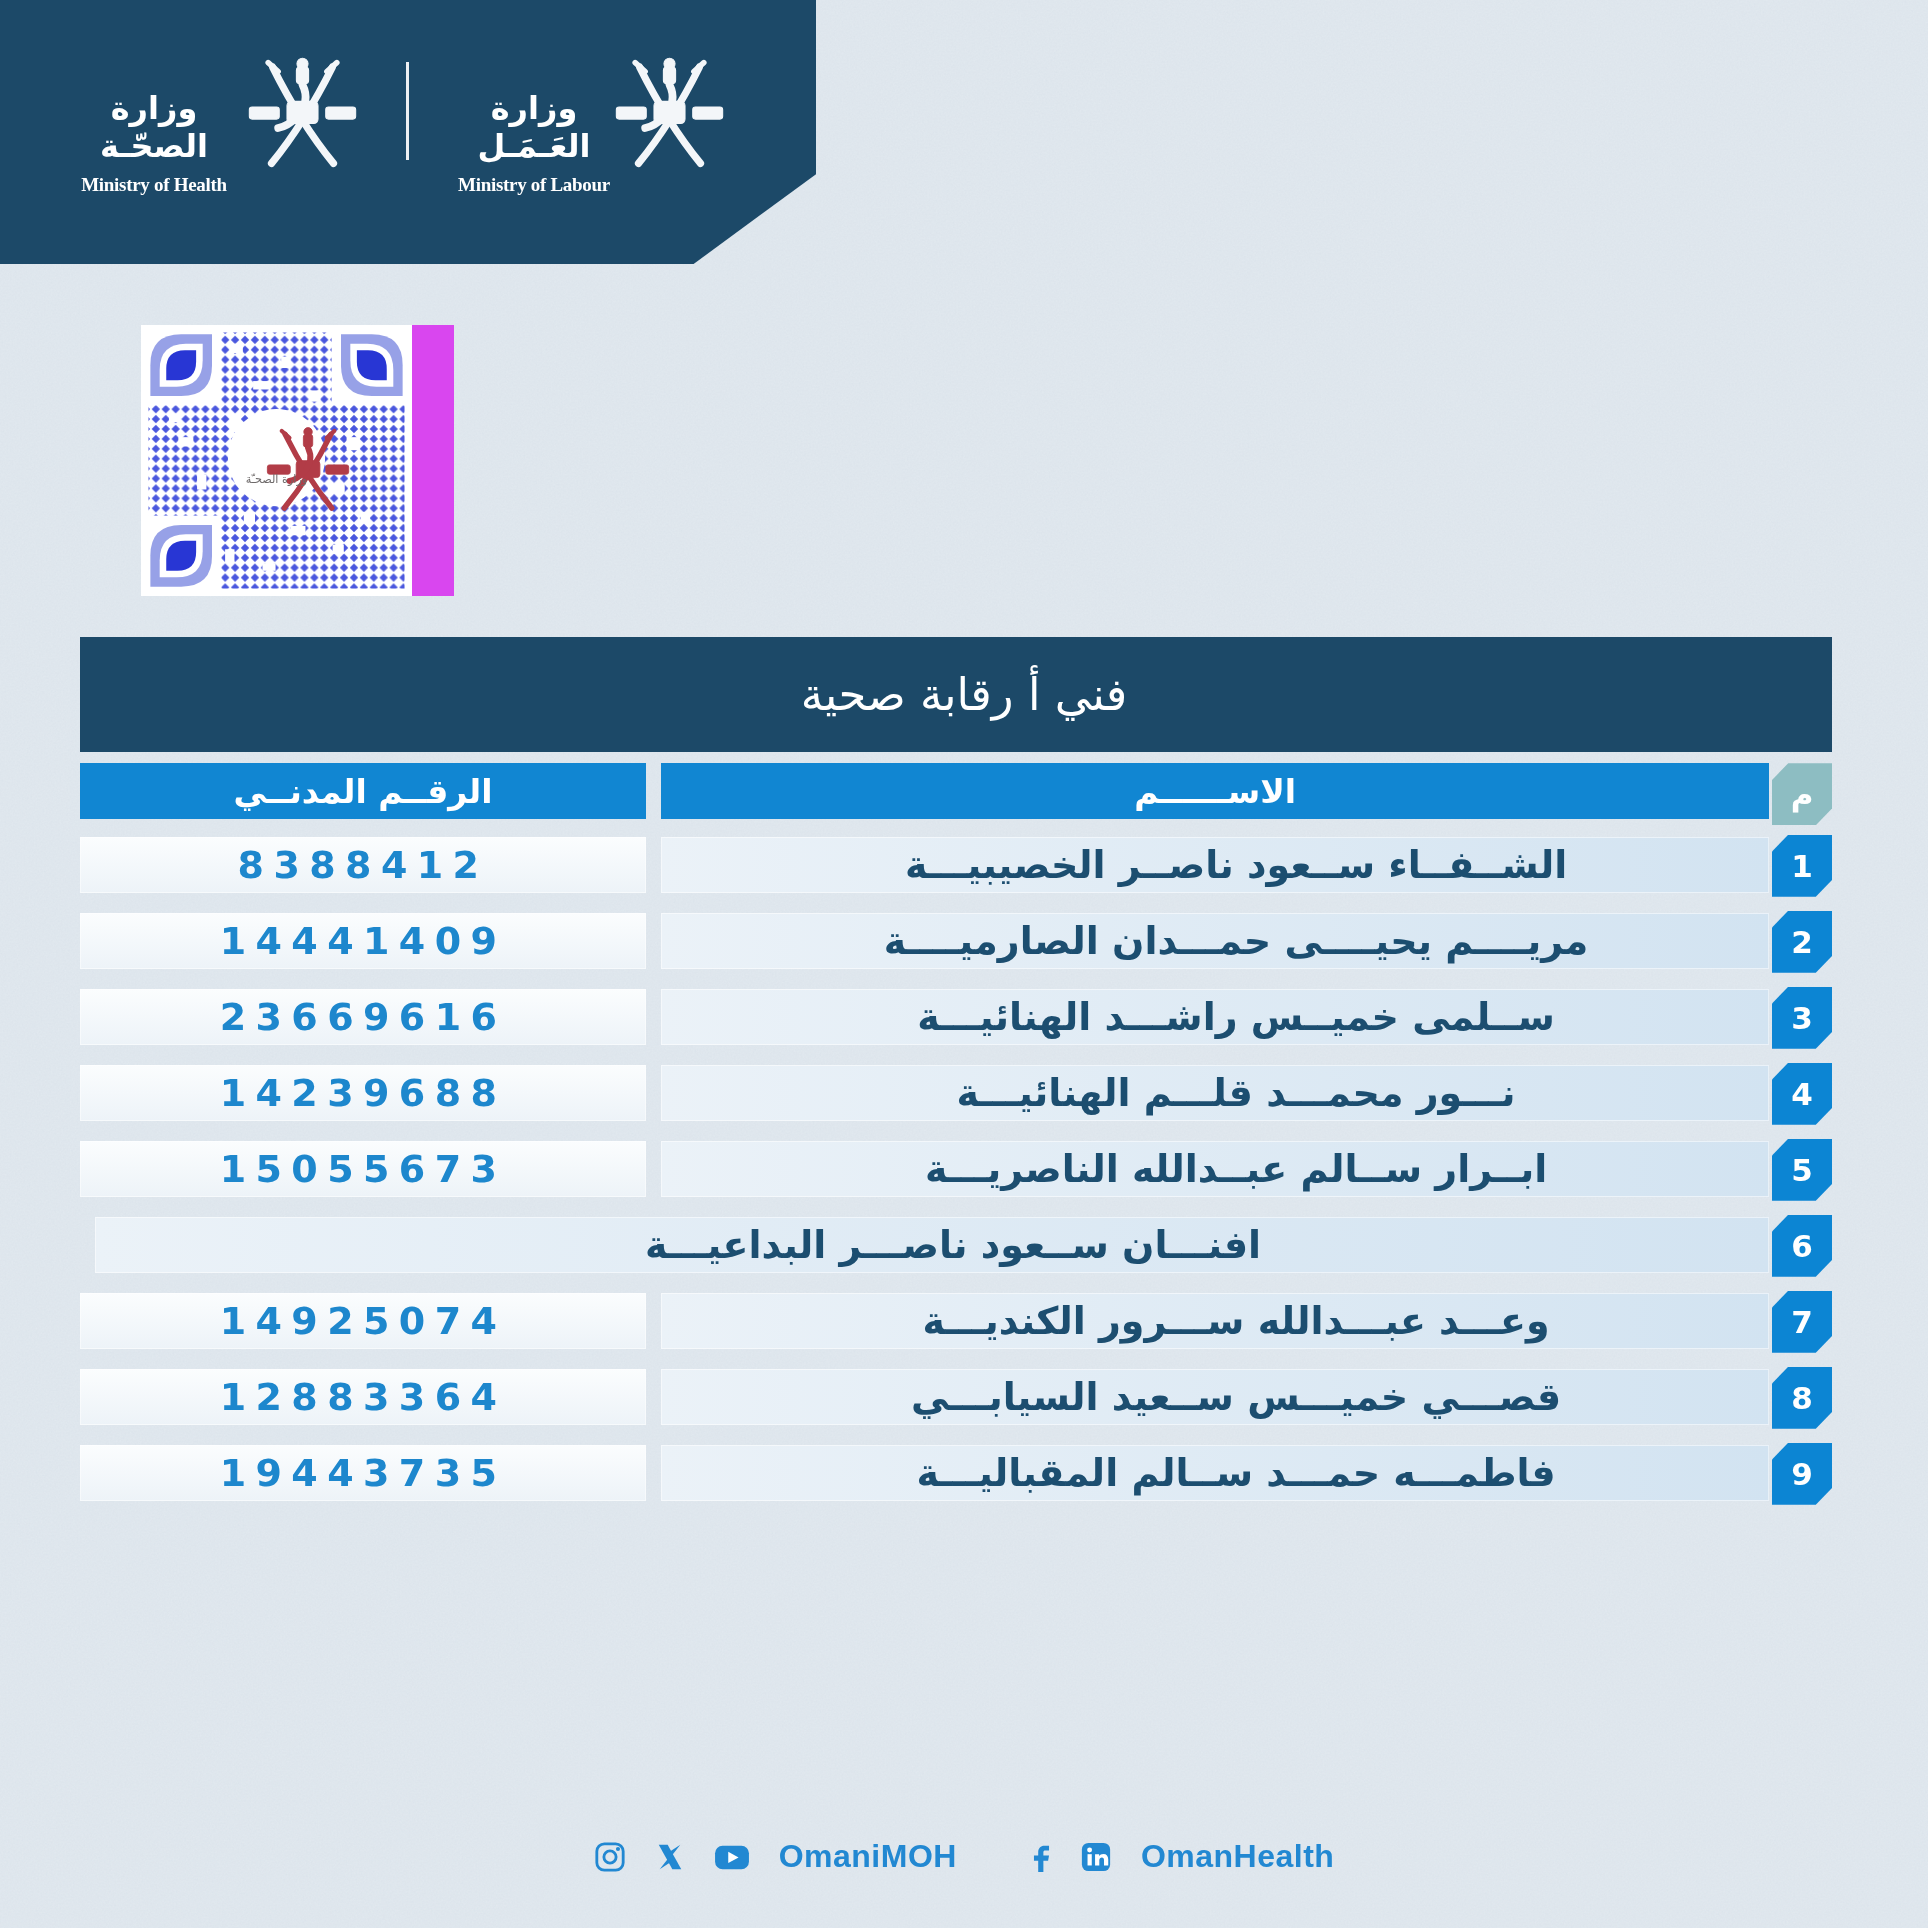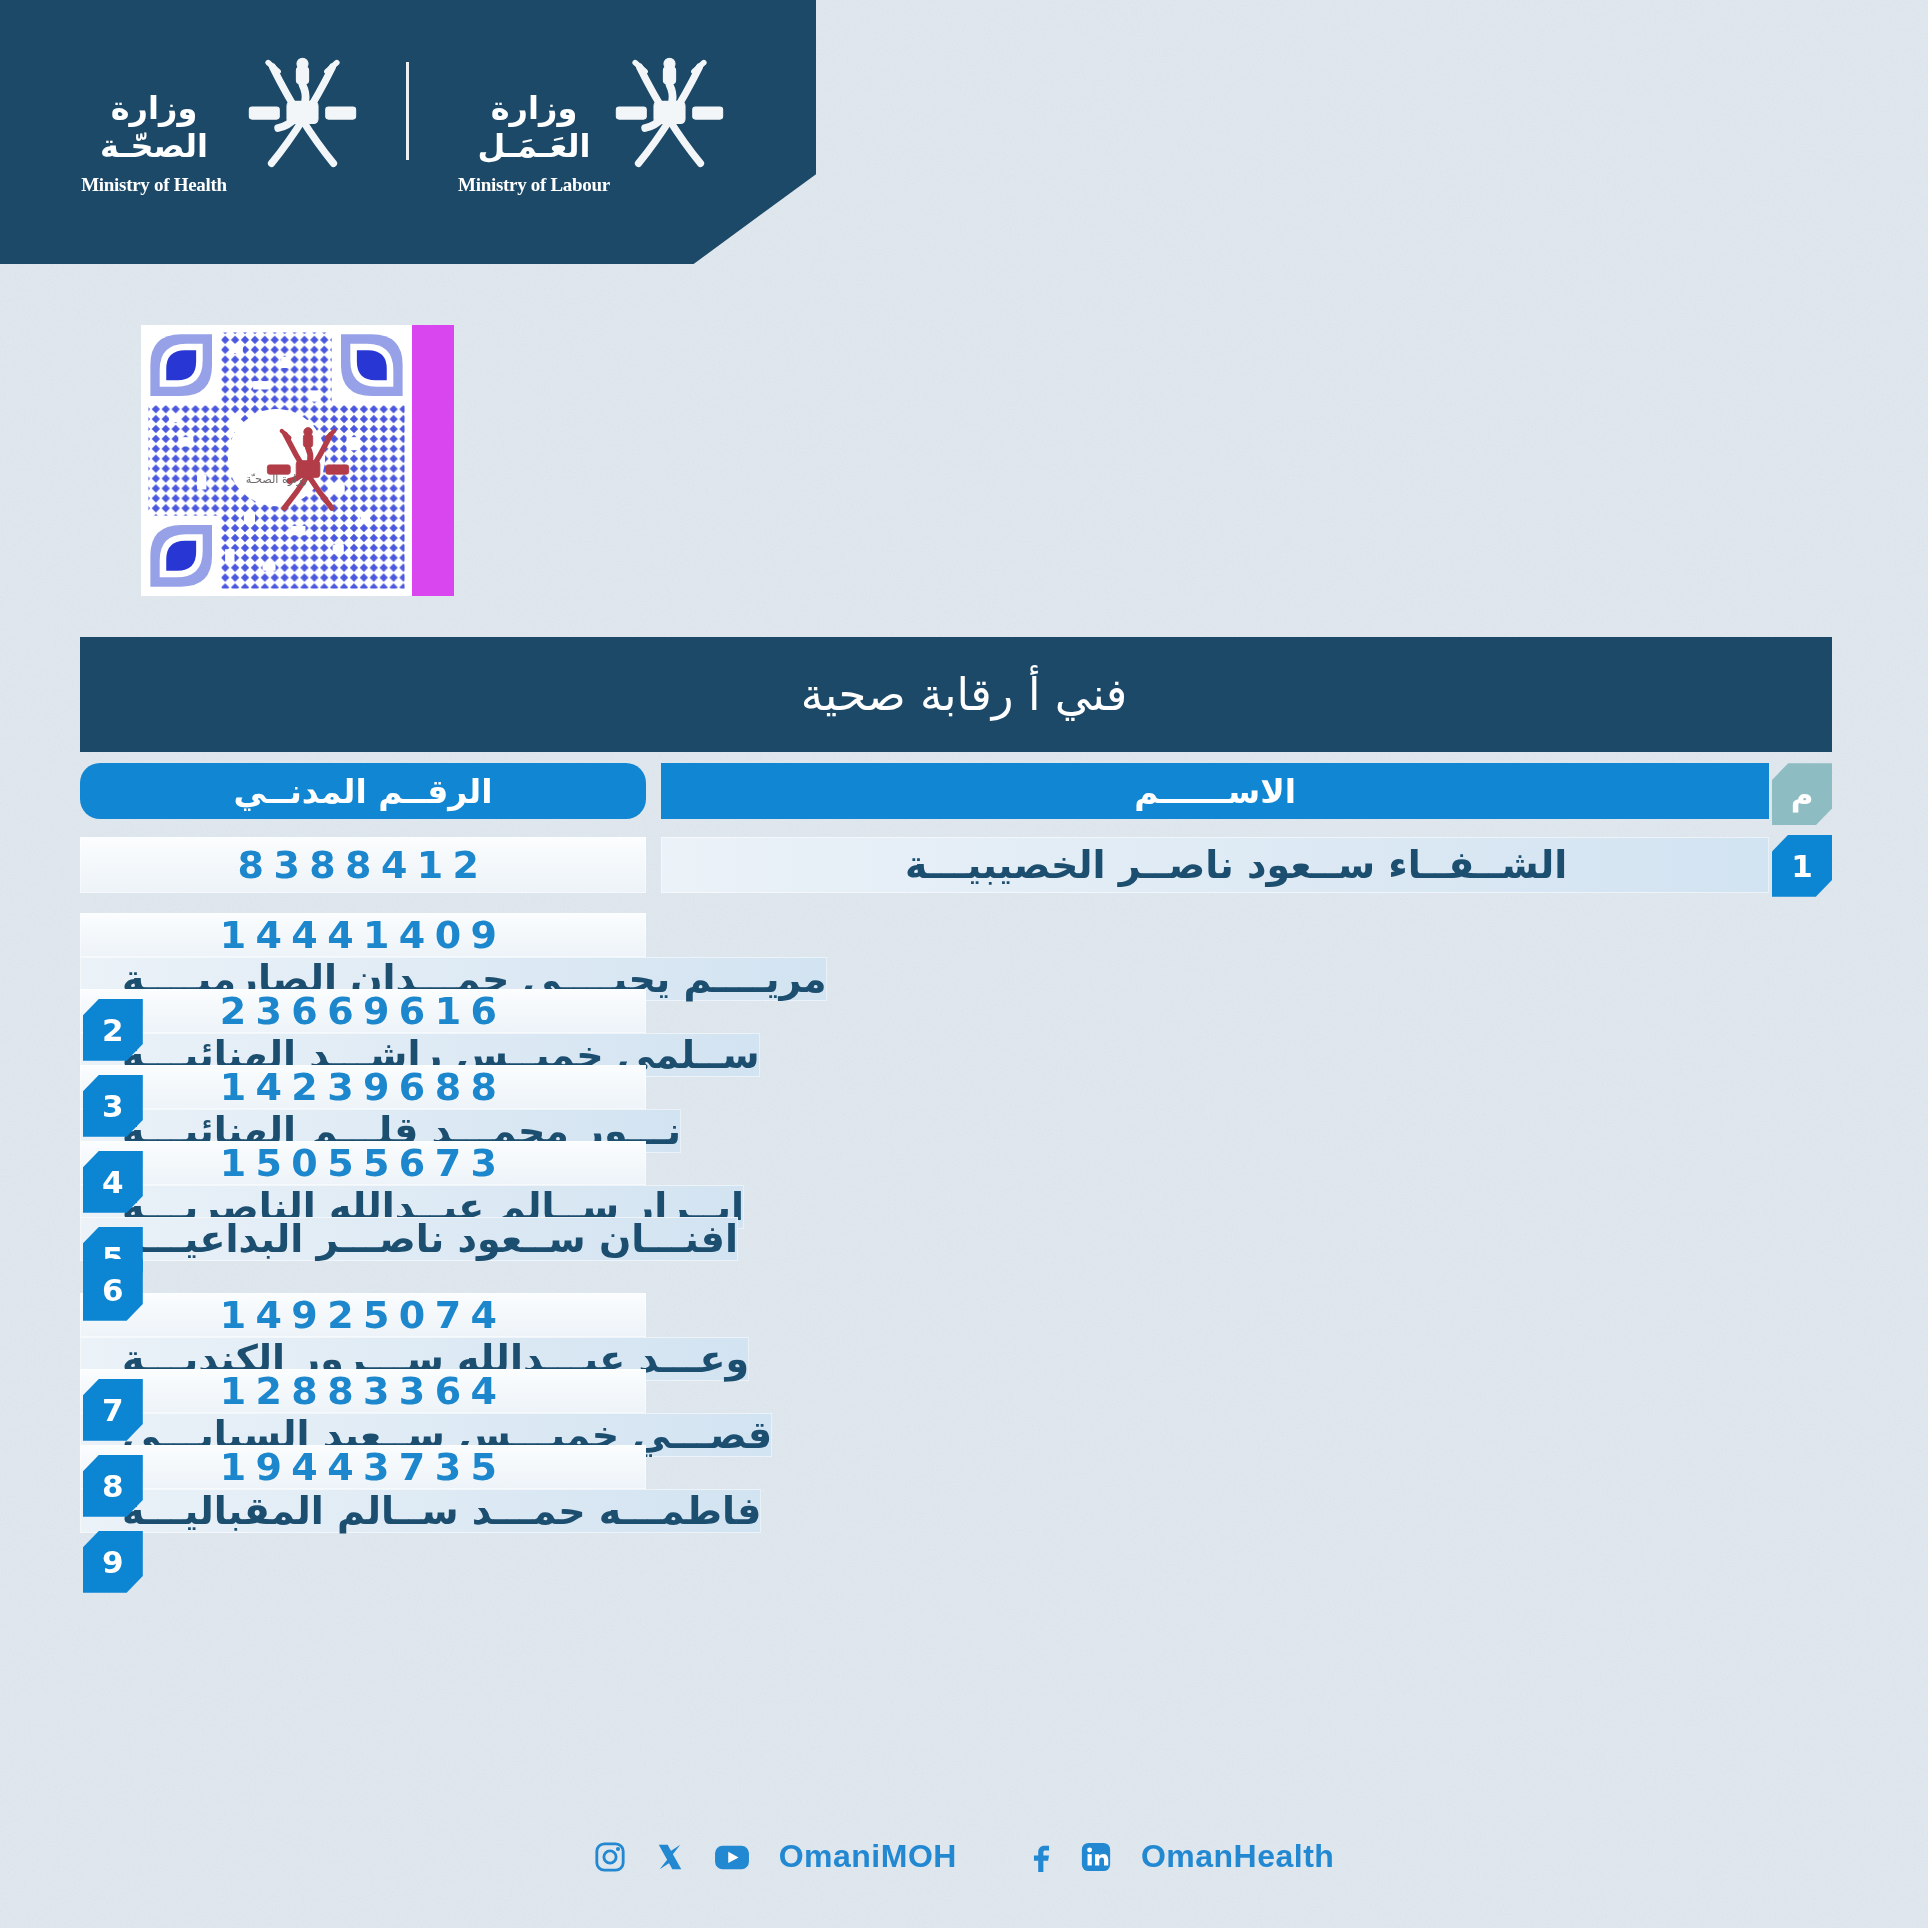--- a/index.html
+++ b/index.html
@@ -23,32 +23,32 @@
 
   
   .qr-card{left:141px;top:325px;width:313px;height:271px;background:#d946ef;}
 
   
   .table-wrap{left:80px;top:637px;width:1752px;}
   .title-bar{height:115px;background:#1c4968;display:flex;align-items:center;justify-content:center;
              color:#fff;font-size:45px;font-weight:normal;padding-left:16px;}
   .hdr-row,.data-row{display:flex;align-items:flex-start;}
   .hdr-row{margin-top:11.3px;}
-  .col-num{width:566px;border-radius:20px;}
+  .col-num{width:566px;}
   .col-gap{width:15px;flex:none;}
   .col-name{flex:1;}
   .hdr-cell{height:56px;background:#1186d2;color:#fff;display:flex;align-items:center;justify-content:center;
             font-size:33px;font-weight:bold;}
   .badge{flex:none;width:60px;height:62px;margin-left:2.8px;color:#fff;display:flex;align-items:center;justify-content:center;
          font-size:31px;font-weight:bold;
          clip-path:polygon(27% 0,100% 0,100% 73%,73% 100%,0 100%,0 27%);}
   .badge-m{background:#8dbdc2;}
   .badge-blue{background:#0c85d3;margin-top:-2.8px;}
   .data-row{margin-top:12.2px;height:56px;}
-  .data-row + .data-row{margin-top:20px;flex-direction:column;}
+  .data-row + .data-row{margin-top:20px;}
   .cell{height:56px;display:flex;align-items:center;justify-content:center;box-shadow:inset 0 0 0 0.9px rgba(255,255,255,.55);}
   .cell-num{width:566px;background:linear-gradient(180deg,#fbfdfe 0%,#edf3f8 100%);
             color:#1d87cd;font-size:38px;font-weight:bold;letter-spacing:9.4px;}
   .cell-name{flex:1;background:linear-gradient(90deg,#ebf2f8 0%,#d2e3f1 100%);
              color:#1c4e70;font-size:38px;font-weight:bold;padding-left:42px;}
 
   
   .footer{left:0;top:1838px;width:1928px;display:flex;align-items:center;justify-content:center;gap:29px;color:#2288d2;}
   .handle{font-family:"Liberation Sans",sans-serif;font-size:32px;font-weight:bold;letter-spacing:0.5px;}
   .sicon{display:block;}

